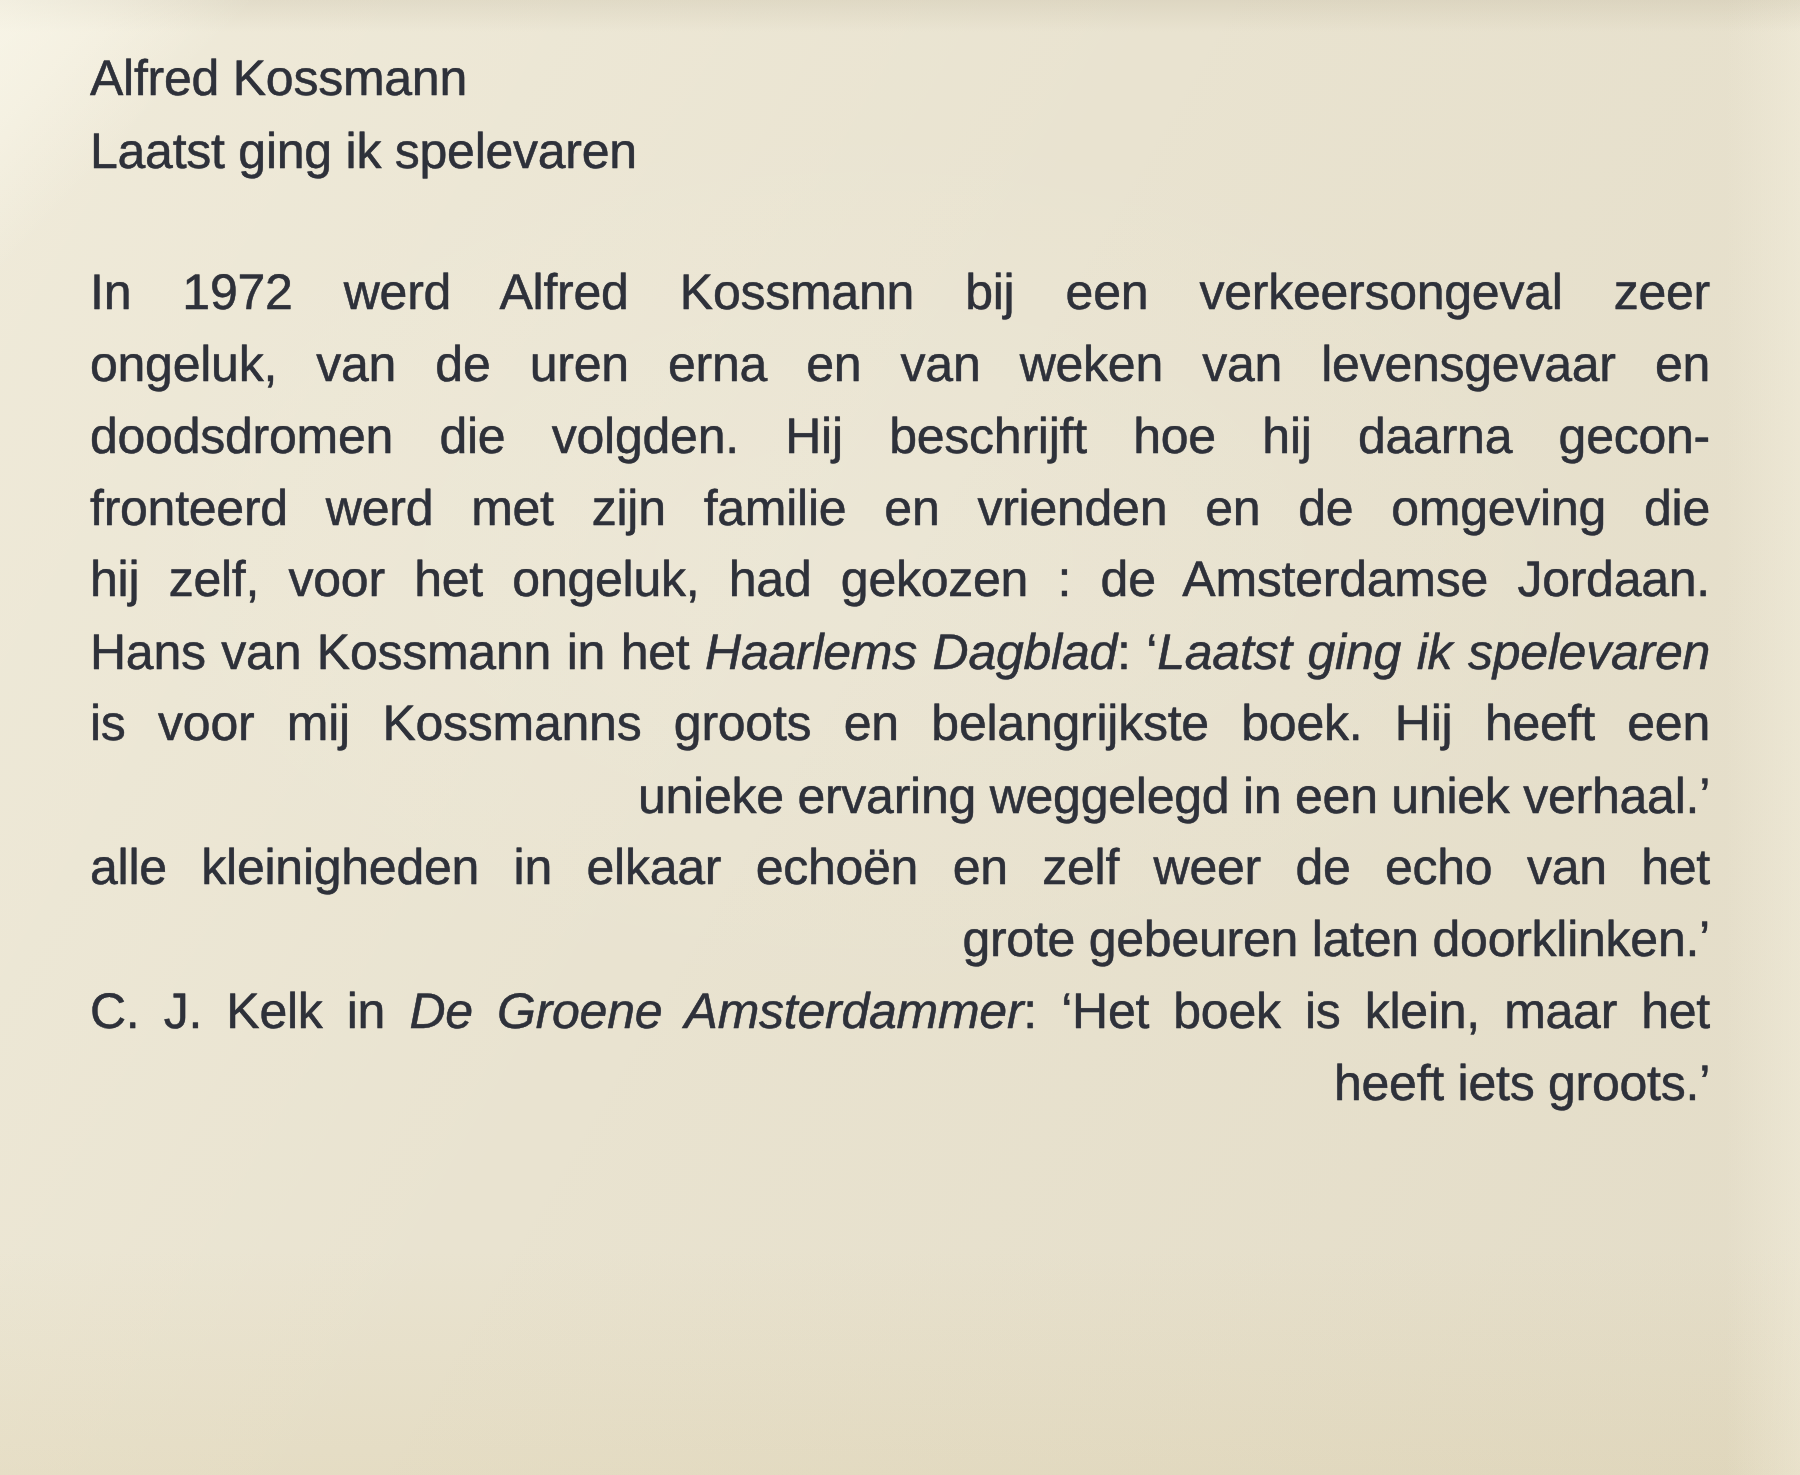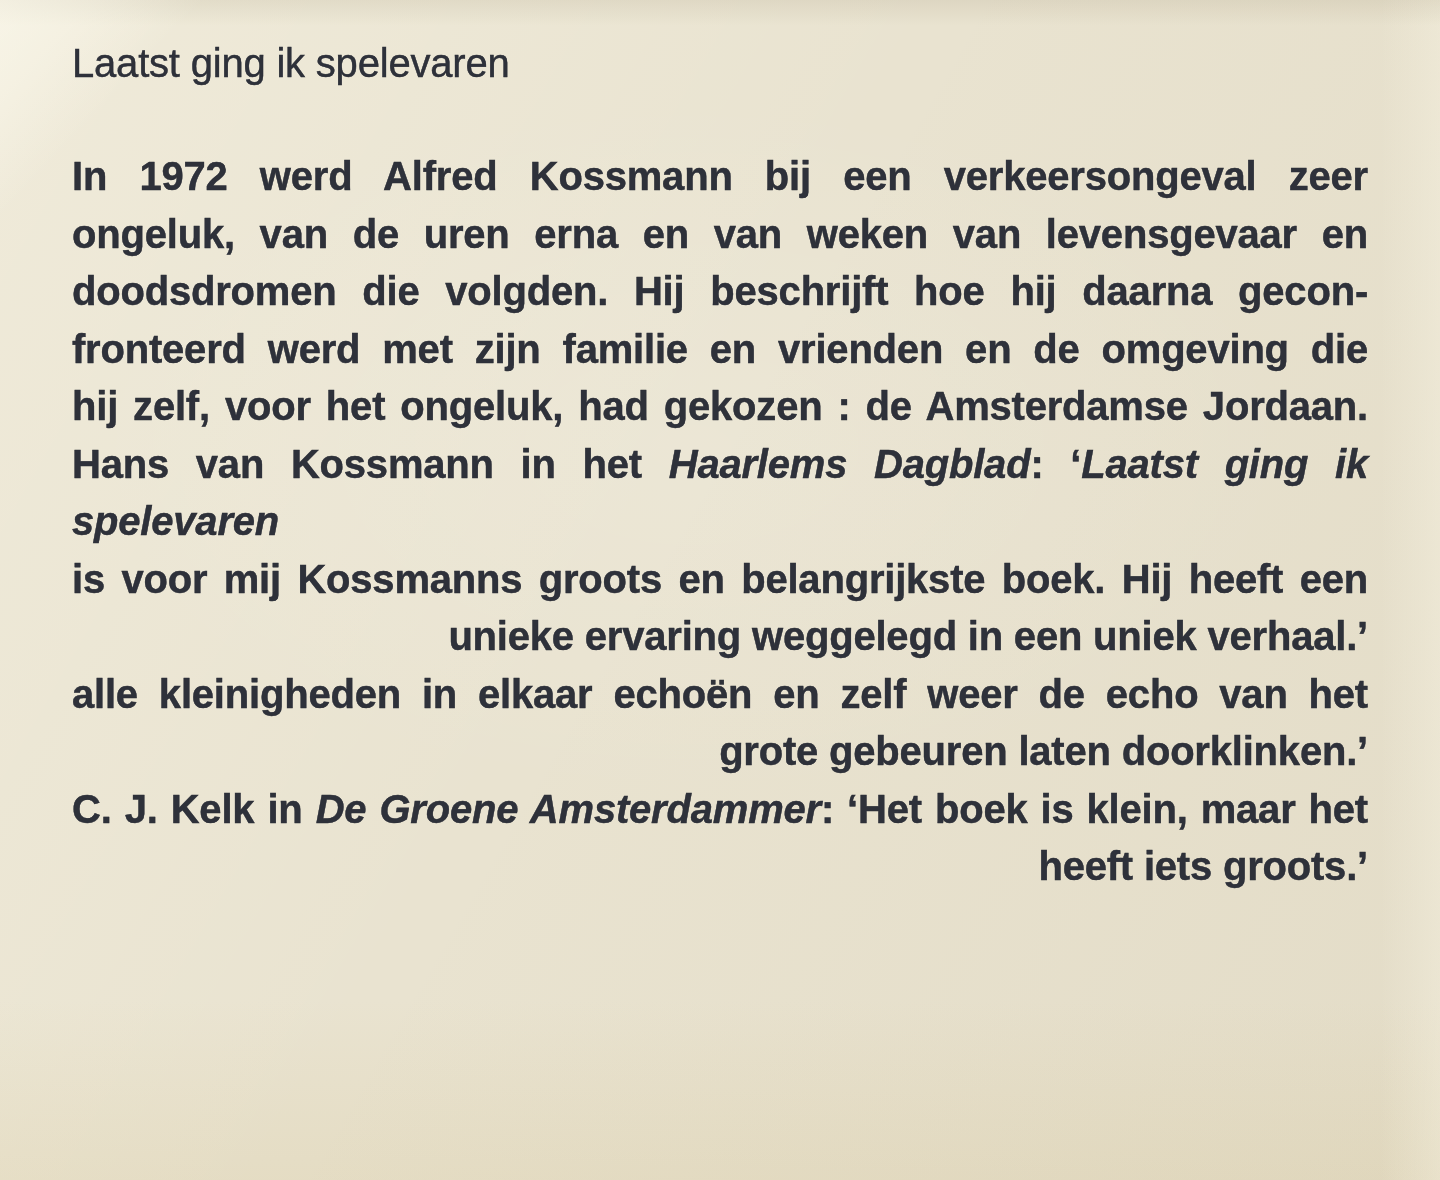--- a/index.html
+++ b/index.html
@@ -43,21 +43,20 @@
   .header-line {
     font-size: 40px;
     line-height: 58px;
     letter-spacing: -0.2px;
     -webkit-text-stroke: 0.35px var(--ink);
     text-shadow: 0 0 0.6px rgba(46,49,58,0.55);
   }
   .body-text {
     margin-top: 56px;
     width: 1296px;
-    font-weight: bold;
   }
   .line {
     font-size: 40px;
     line-height: 57.5px;
     letter-spacing: -0.2px;
     white-space: normal;
     text-align: right;
     -webkit-text-stroke: 0.35px var(--ink);
     text-shadow: 0 0 0.6px rgba(46,49,58,0.55);
   }
@@ -67,20 +66,21 @@
   }
   .it { font-style: italic; }
 </style>
 </head>
 <body>
 
 <div class="paper-surface"></div>
 
 <main class="page">
   <header>
+    <div class="header-line">Alfred Kossmann</div>
     <div class="header-line">Laatst ging ik spelevaren</div>
   </header>
 
   <section class="body-text">
       <div class="line just"><span>In 1972 werd Alfred Kossmann bij een verkeersongeval zeer</span></div>
       <div class="line just"><span>ongeluk, van de uren erna en van weken van levensgevaar en</span></div>
       <div class="line just"><span>doodsdromen die volgden. Hij beschrijft hoe hij daarna gecon-</span></div>
       <div class="line just"><span>fronteerd werd met zijn familie en vrienden en de omgeving die</span></div>
       <div class="line just"><span>hij zelf, voor het ongeluk, had gekozen : de Amsterdamse Jordaan.</span></div>
       <div class="line just"><span>Hans van Kossmann in het </span><span class="it">Haarlems Dagblad</span><span>: ‘</span><span class="it">Laatst ging ik spelevaren</span></div>

